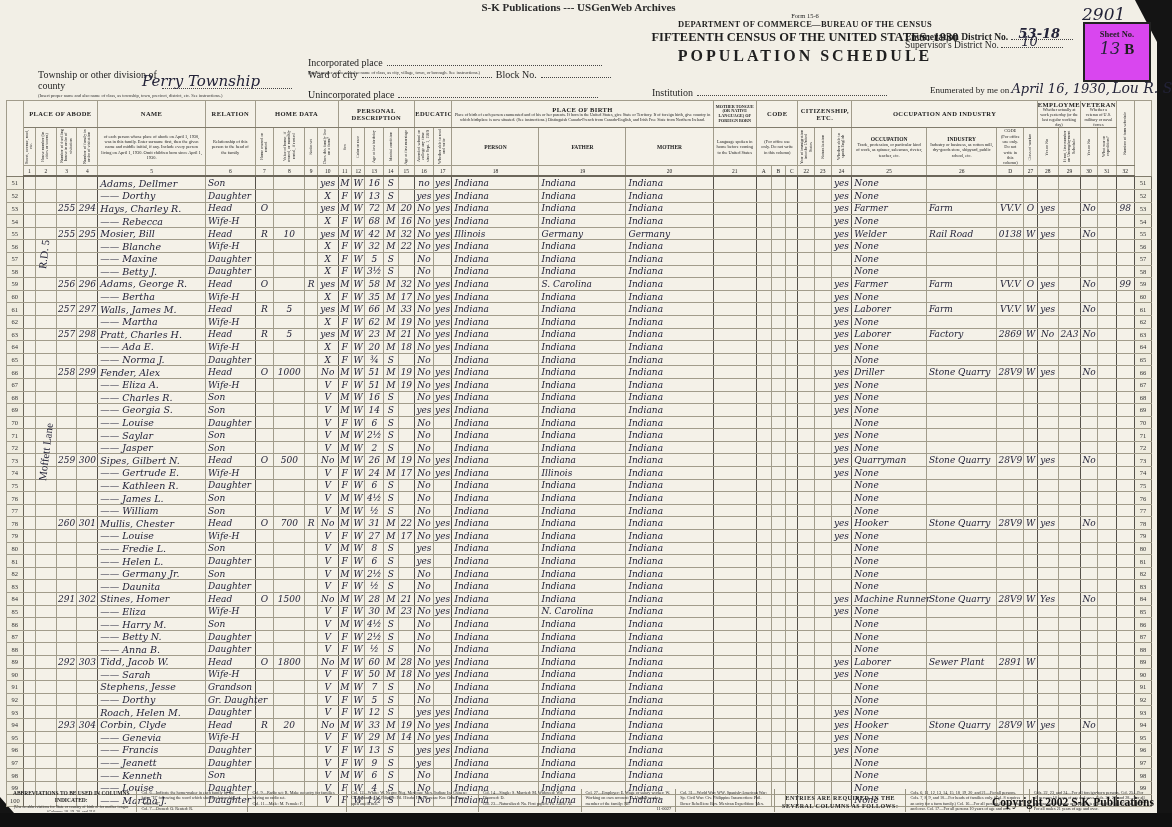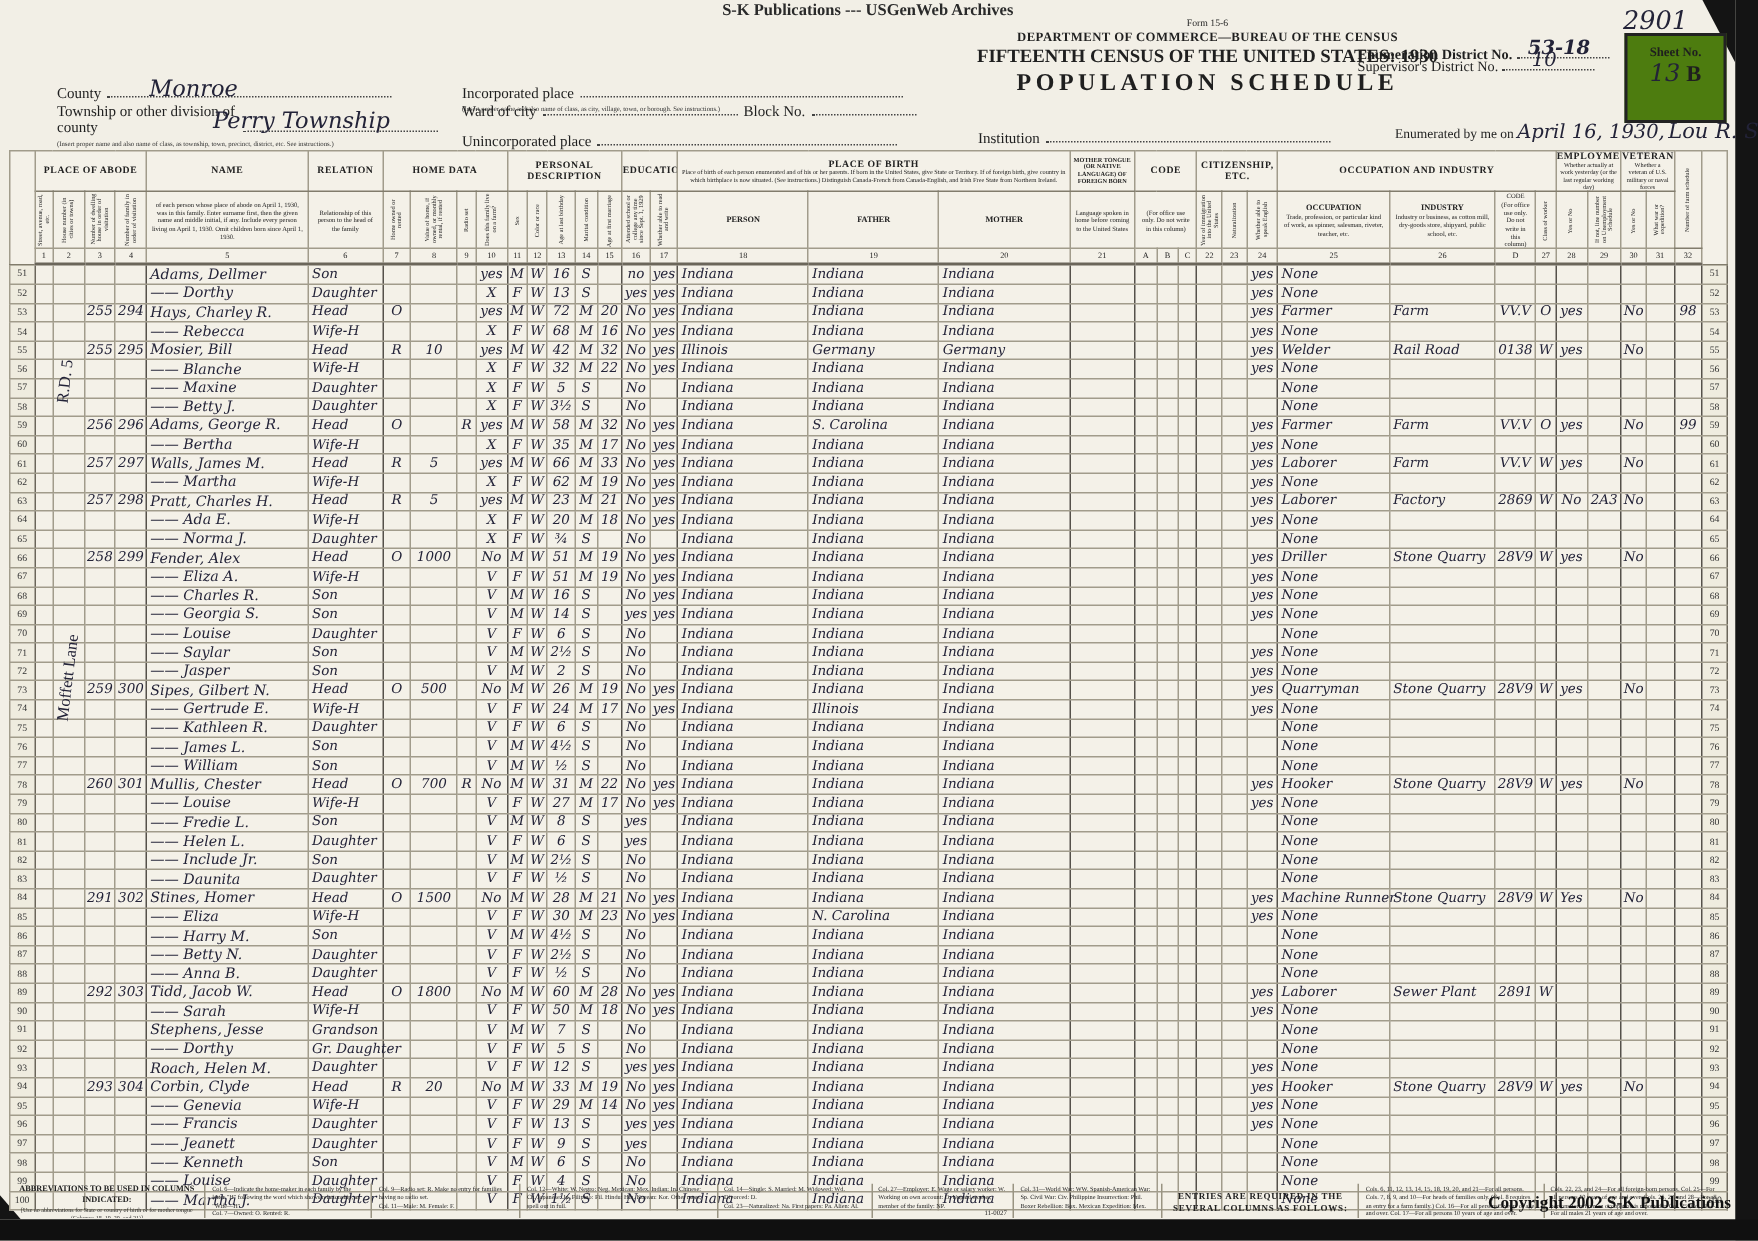--- a/index.html
+++ b/index.html
@@ -33,21 +33,21 @@
   .inst-row{position:absolute;left:652px;top:70px;width:300px;}
   .center-titles{position:absolute;left:640px;top:0px;width:330px;text-align:center;}
   .t-form{font-size:6.5px;}
   .t-dept{font-size:8.5px;font-weight:bold;letter-spacing:.3px;}
   .t-census{font-size:12.5px;font-weight:bold;margin-top:1px;}
   .t-pop{font-size:16px;font-weight:bold;letter-spacing:3px;margin-top:2px;}
   .ed-row{position:absolute;left:905px;top:20px;font-size:9.5px;font-weight:bold;}
   .sd-row{position:absolute;left:905px;top:28px;font-size:9.5px;}
   .enum-row{position:absolute;left:930px;top:68px;font-size:9px;white-space:nowrap;}
   .sheetbox{position:absolute;left:1083px;top:10px;width:64px;height:56px;border:2px solid #222;
-            text-align:center;background:#4d7c0f;}
+            text-align:center;background:#d946ef;}
   .sheetbox .sl{font-size:8.5px;font-weight:bold;margin-top:5px;}
   .sheetbox .sv{font-size:16px;}
   .sheetbox .sb{font-size:15px;font-weight:bold;font-style:normal;font-family:"Liberation Serif",serif;}
 
   
   table.census{position:absolute;left:6px;top:100px;width:1146px;border-collapse:collapse;
                table-layout:fixed;background:#f4f1e8;}
   table.census th,table.census td{border:1px solid #a19c8b;padding:0;vertical-align:middle;}
   thead th{font-size:5px;line-height:1.1;text-align:center;font-weight:normal;color:#222;overflow:hidden;}
   tr.grp th{height:24px;border-bottom:1px solid #817c6c;}
@@ -88,26 +88,20 @@
 <div class="paper"></div>
 <div class="edge-right"></div>
 <div class="edge-bottom"></div>
 <div class="wedge-tr"></div>
 <div class="wedge-bl"></div>
 
 <div class="banner-top">S-K Publications --- USGenWeb Archives</div>
 <div class="corner-num hw">2901</div>
 
 <div class="formhead">
-  <div class="county-row">
-    <span class="fld-label">County</span>
-    <span class="dotline" style="width:190px;position:relative;">
-      <span class="hw hw-over" style="left:28px;top:-14px;">Monroe</span>
-    </span>
-  </div>
   <div class="twp-row">
     <span class="fld-label" style="display:inline-block;width:120px;line-height:1.05;">Township or other division of county</span>
     <span class="dotline" style="width:130px;position:relative;text-align:center;">
       <span class="hw hw-over" style="left:-20px;top:-16px;white-space:nowrap;">Perry Township</span>
     </span>
     <div class="fnote">(Insert proper name and also name of class, as township, town, precinct, district, etc.  See instructions.)</div>
   </div>
 
   <div class="inc-row">
     <span class="fld-label">Incorporated place</span>
@@ -1644,21 +1638,21 @@
     <td class="hwc cen gb"></td>
     <td class="lnc">81</td>
   </tr>
 
   <tr>
     <td class="lnc">82</td>
     <td class="hwc"></td>
     <td class="hwc"></td>
     <td class="hwc cen"></td>
     <td class="hwc cen gb"></td>
-    <td class="hwc nmc">—— Include Jr.</td>
+    <td class="hwc nmc">—— Germany Jr.</td>
     <td class="hwc gb">Son</td>
     <td class="hwc cen"></td>
     <td class="hwc cen"></td>
     <td class="hwc cen"></td>
     <td class="hwc cen gb">V</td>
     <td class="hwc cen">M</td>
     <td class="hwc cen">W</td>
     <td class="hwc cen">2½</td>
     <td class="hwc cen">S</td>
     <td class="hwc cen gb"></td>

